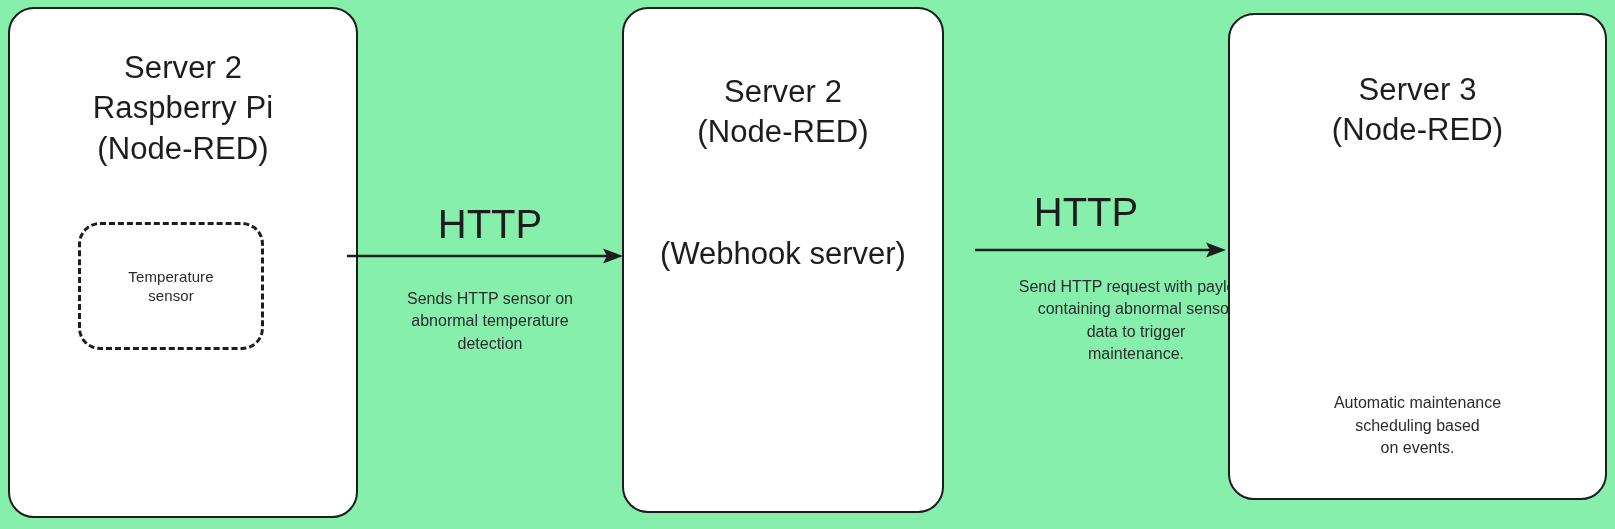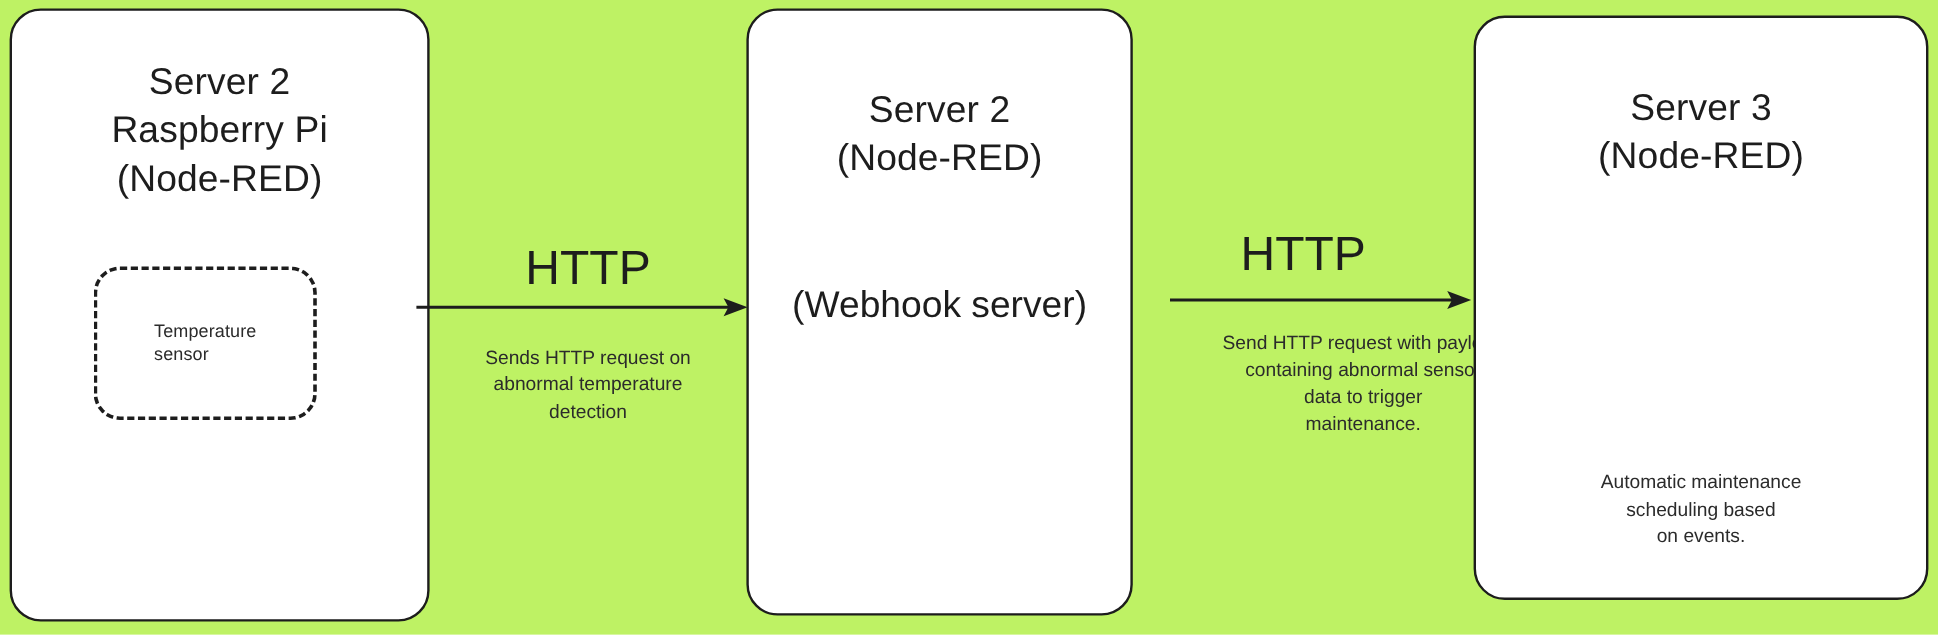--- a/index.html
+++ b/index.html
@@ -8,21 +8,21 @@
     background: #ffffff;
   }
   body {
     font-family: "Liberation Sans", sans-serif;
     color: #1a1a1a;
   }
   #canvas {
     position: relative;
     width: 1615px;
     height: 529px;
-    background: #bef264;
+    background: #86efac;
     overflow: hidden;
   }
 
   
   .node-box {
     position: absolute;
     box-sizing: border-box;
     background: #ffffff;
     border: 2.2px solid #1d1d1d;
     border-radius: 26px;
@@ -33,20 +33,21 @@
     position: absolute;
     box-sizing: border-box;
     background: #ffffff;
     border: 3px dashed #1d1d1d;
     border-radius: 22px;
     display: flex;
     align-items: center;
     justify-content: center;
   }
   .dashed-box .dashed-label {
+    text-align: center;
     font-size: 15px;
     line-height: 1.28;
     color: #2b2b2b;
     letter-spacing: 0.1px;
   }
 
   
   .box-title {
     position: absolute;
     left: 0;
@@ -119,21 +120,21 @@
 
   <div class="edge-label" style="left:358px; width:264px; top:202px;">HTTP</div>
 
   <div class="connector" style="left:347px; top:244px; width:278px; height:24px;">
     <svg width="278" height="24" viewBox="0 0 278 24" aria-hidden="true">
       <line x1="0" y1="12" x2="268" y2="12" stroke="#1d1d1d" stroke-width="2.4"></line>
       <path d="M 276 12 L 256 4.5 L 260 12 L 256 19.5 Z" fill="#1d1d1d"></path>
     </svg>
   </div>
 
-  <div class="edge-caption" style="left:358px; width:264px; top:288px;">Sends HTTP request on
+  <div class="edge-caption" style="left:358px; width:264px; top:288px;">Sends HTTP sensor on
 abnormal temperature
 detection</div>
 
   <div class="node-box" style="left:622px; top:7px; width:322px; height:506px;">
   </div>
   <div class="box-title" style="left:622px; width:322px; top:72px;">Server 2
 (Node-RED)</div>
   <div class="box-sub" style="left:622px; width:322px; top:234px;">(Webhook server)</div>
 
   <div class="edge-label" style="left:950px; width:272px; top:190px;">HTTP</div>

